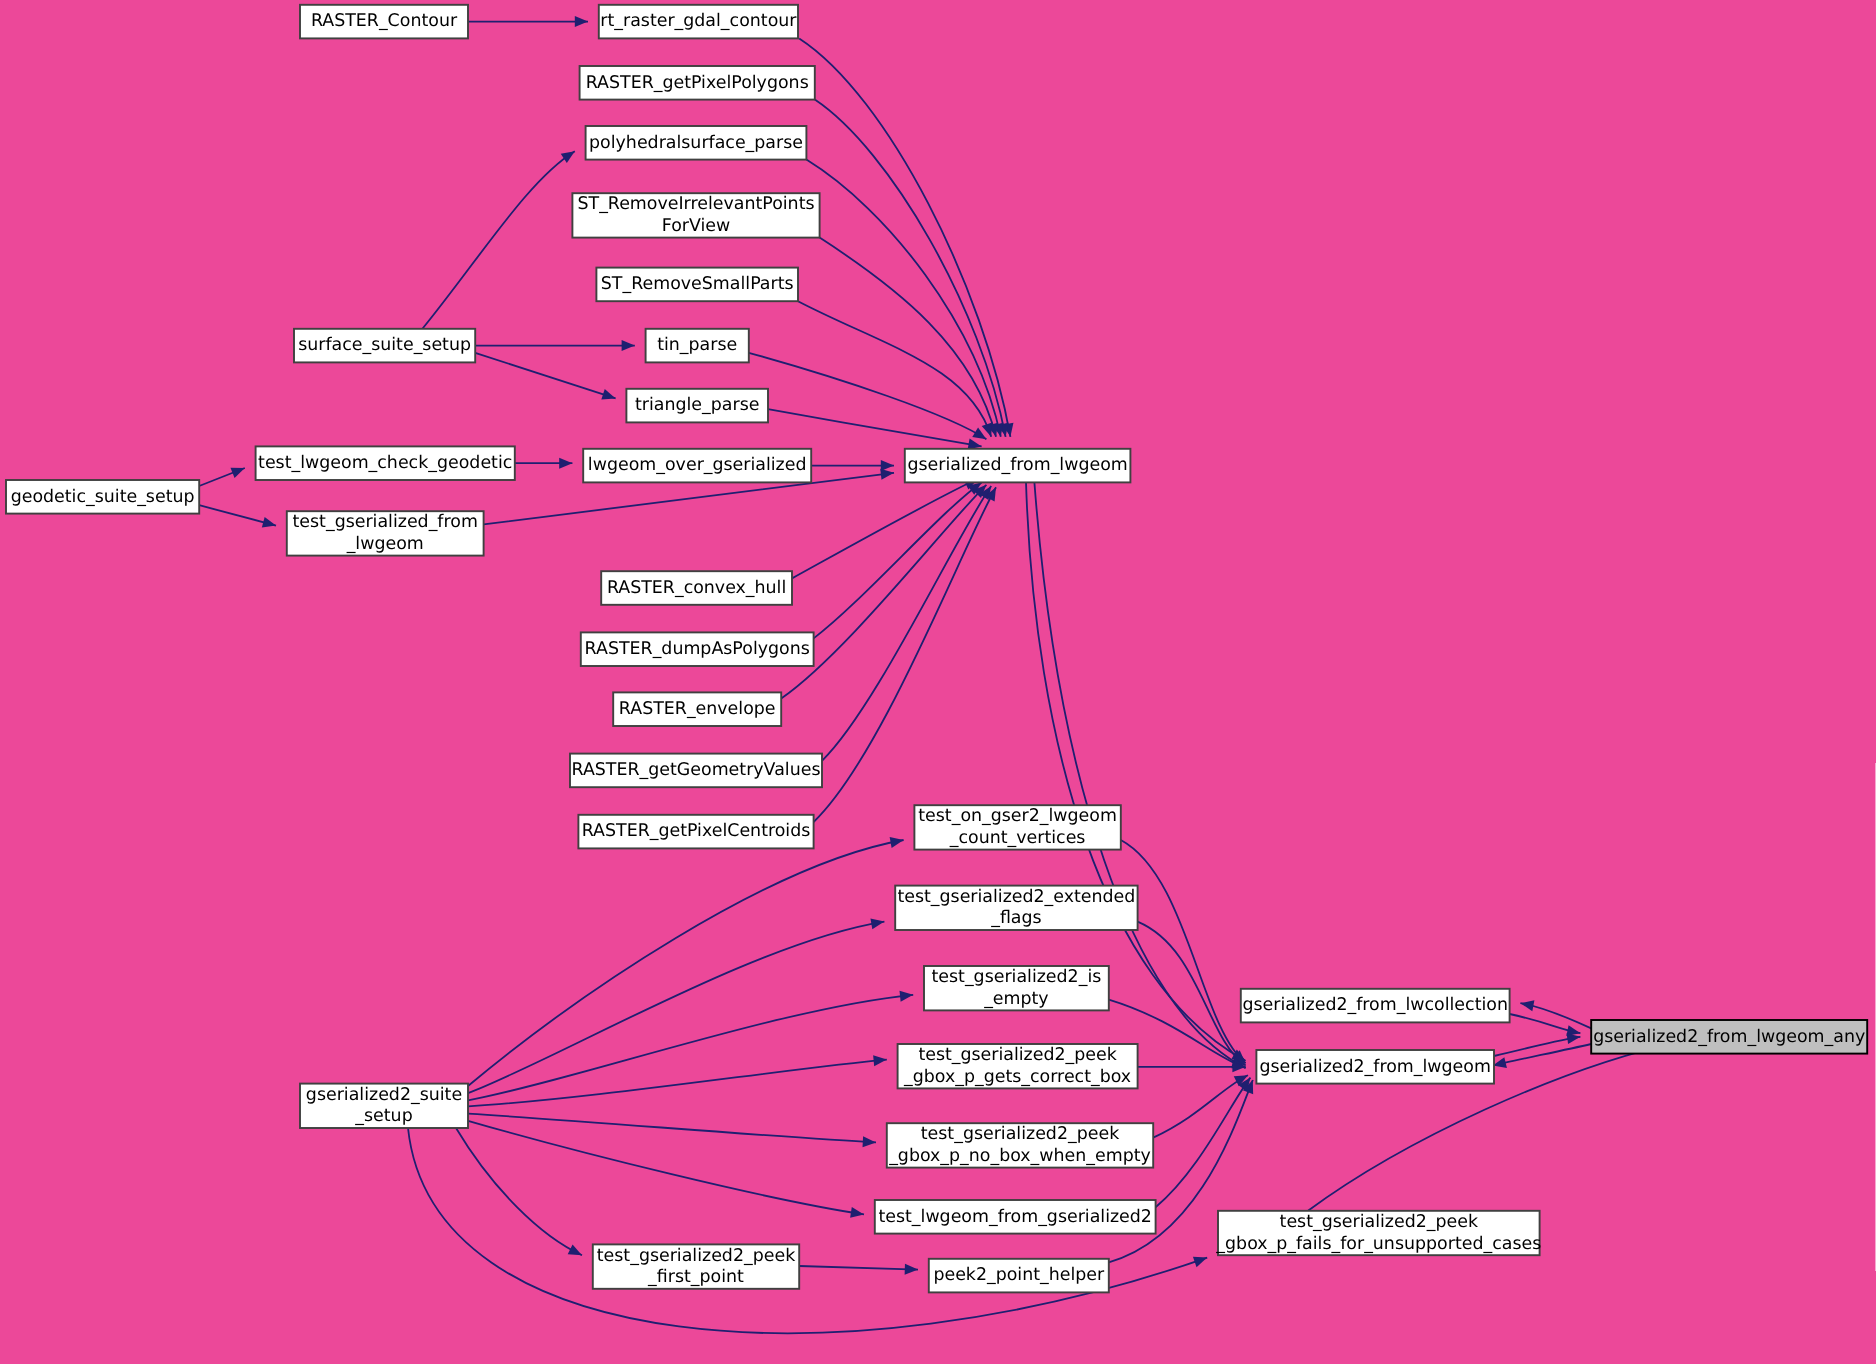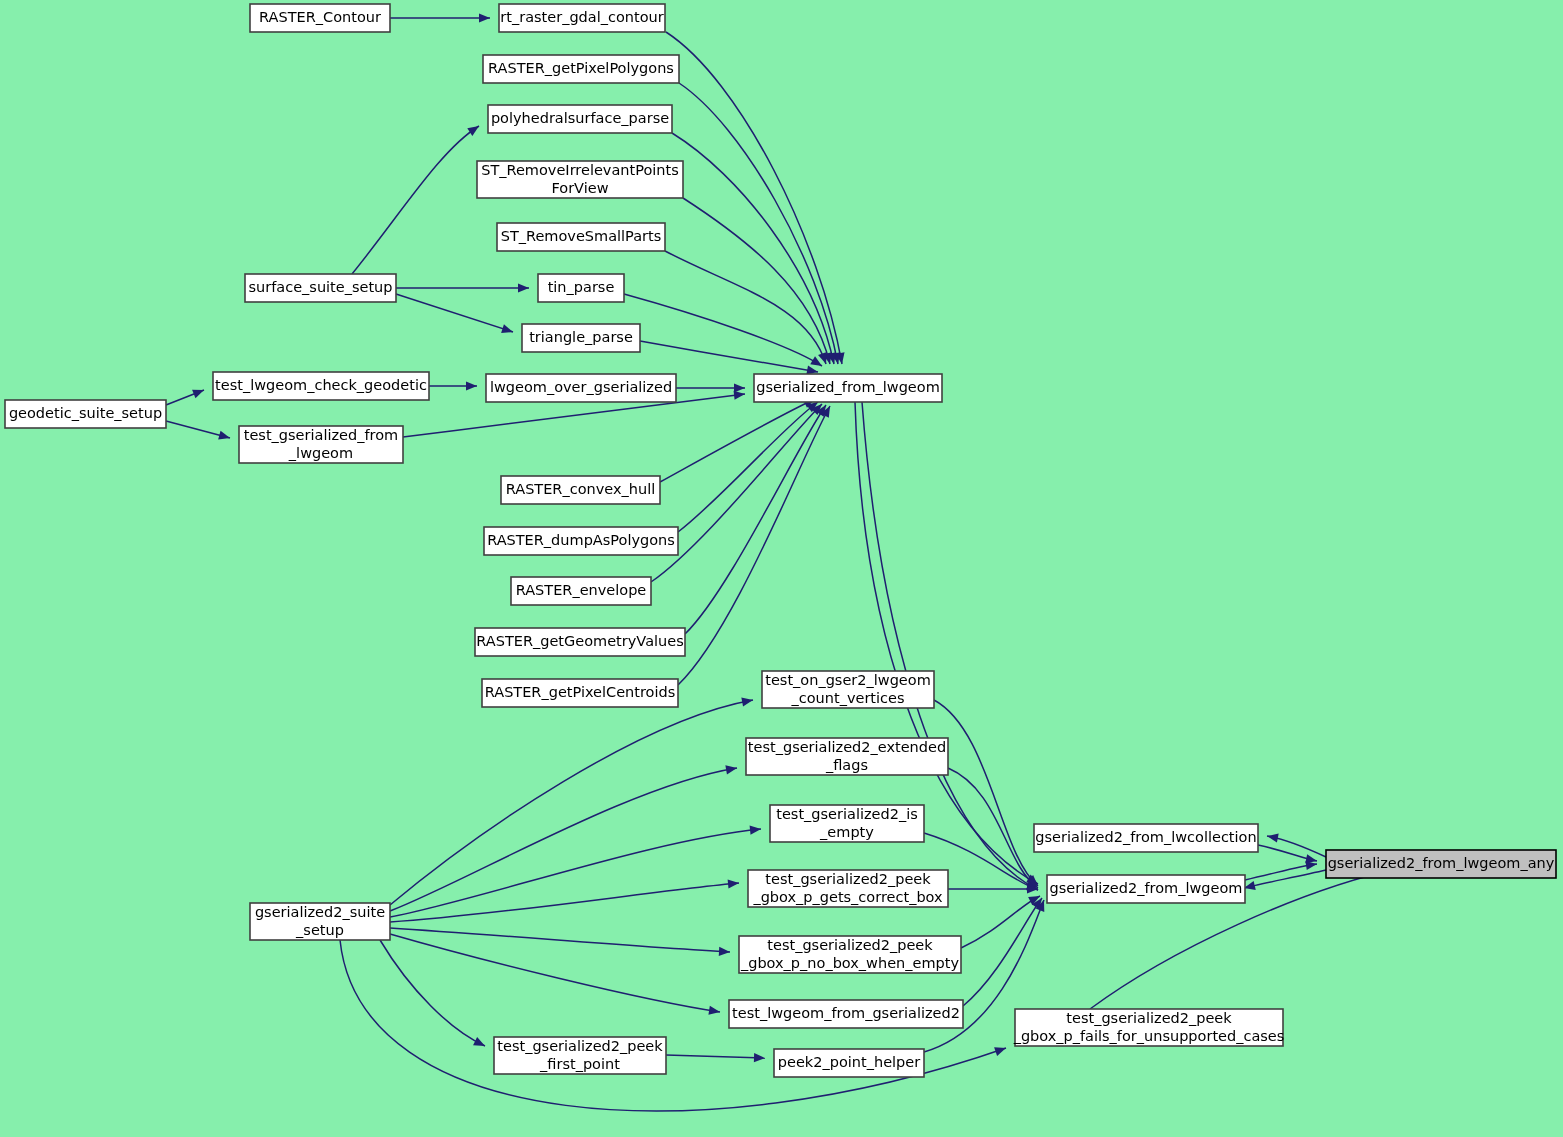--- a/index.html
+++ b/index.html
@@ -1,18 +1,18 @@
 <!DOCTYPE html>
 <html><head>
 <meta charset="utf-8">
 <title>Call Graph</title>
 <style>
   html,body{margin:0;padding:0;background:#ffffff;}
   body{font-family:"DejaVu Sans","Liberation Sans",sans-serif;}
-  #graph-root{position:relative;width:1563px;height:1137px;overflow:hidden;background:#86efac;}
+  #graph-root{position:relative;width:1563px;height:1137px;overflow:hidden;background:#ec4899;}
   svg#callgraph{display:block;width:1563px;height:1137px;}
   .node-box{fill:#ffffff;stroke:#404040;stroke-width:1.6;}
   .node-box.highlight{fill:#bfbfbf;stroke:#000000;stroke-width:1.6;}
   .node-label{font-family:"DejaVu Sans","Liberation Sans",sans-serif;font-size:14.5px;fill:#000000;text-anchor:middle;dominant-baseline:middle;}
   .edge{fill:none;stroke:#1f1f70;stroke-width:1.5;}
   .arrowhead{fill:#1f1f70;stroke:none;}
 </style>
 </head>
 <body>
 

